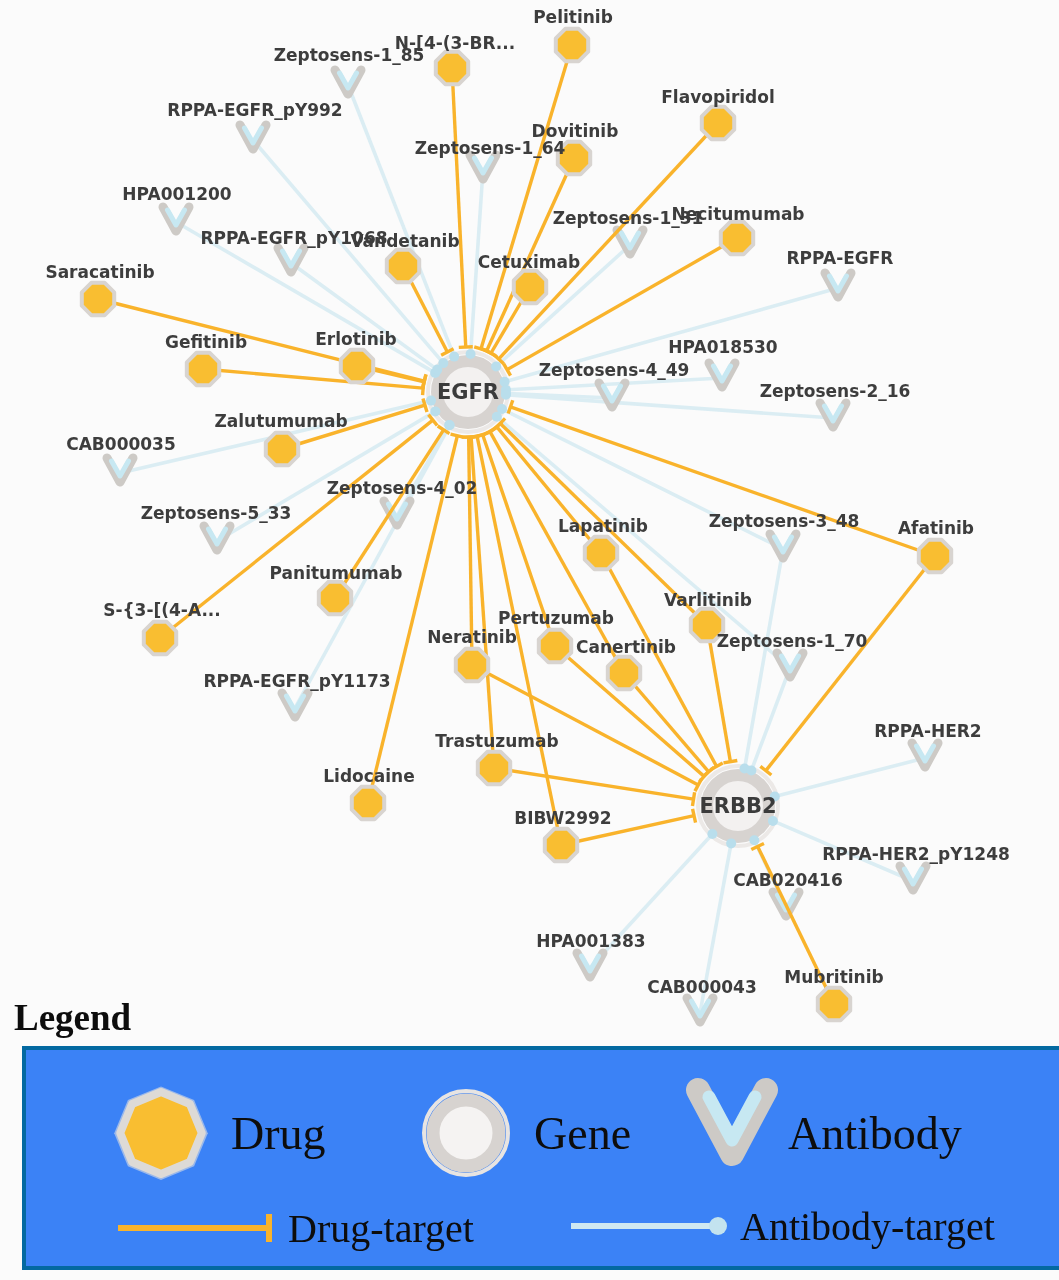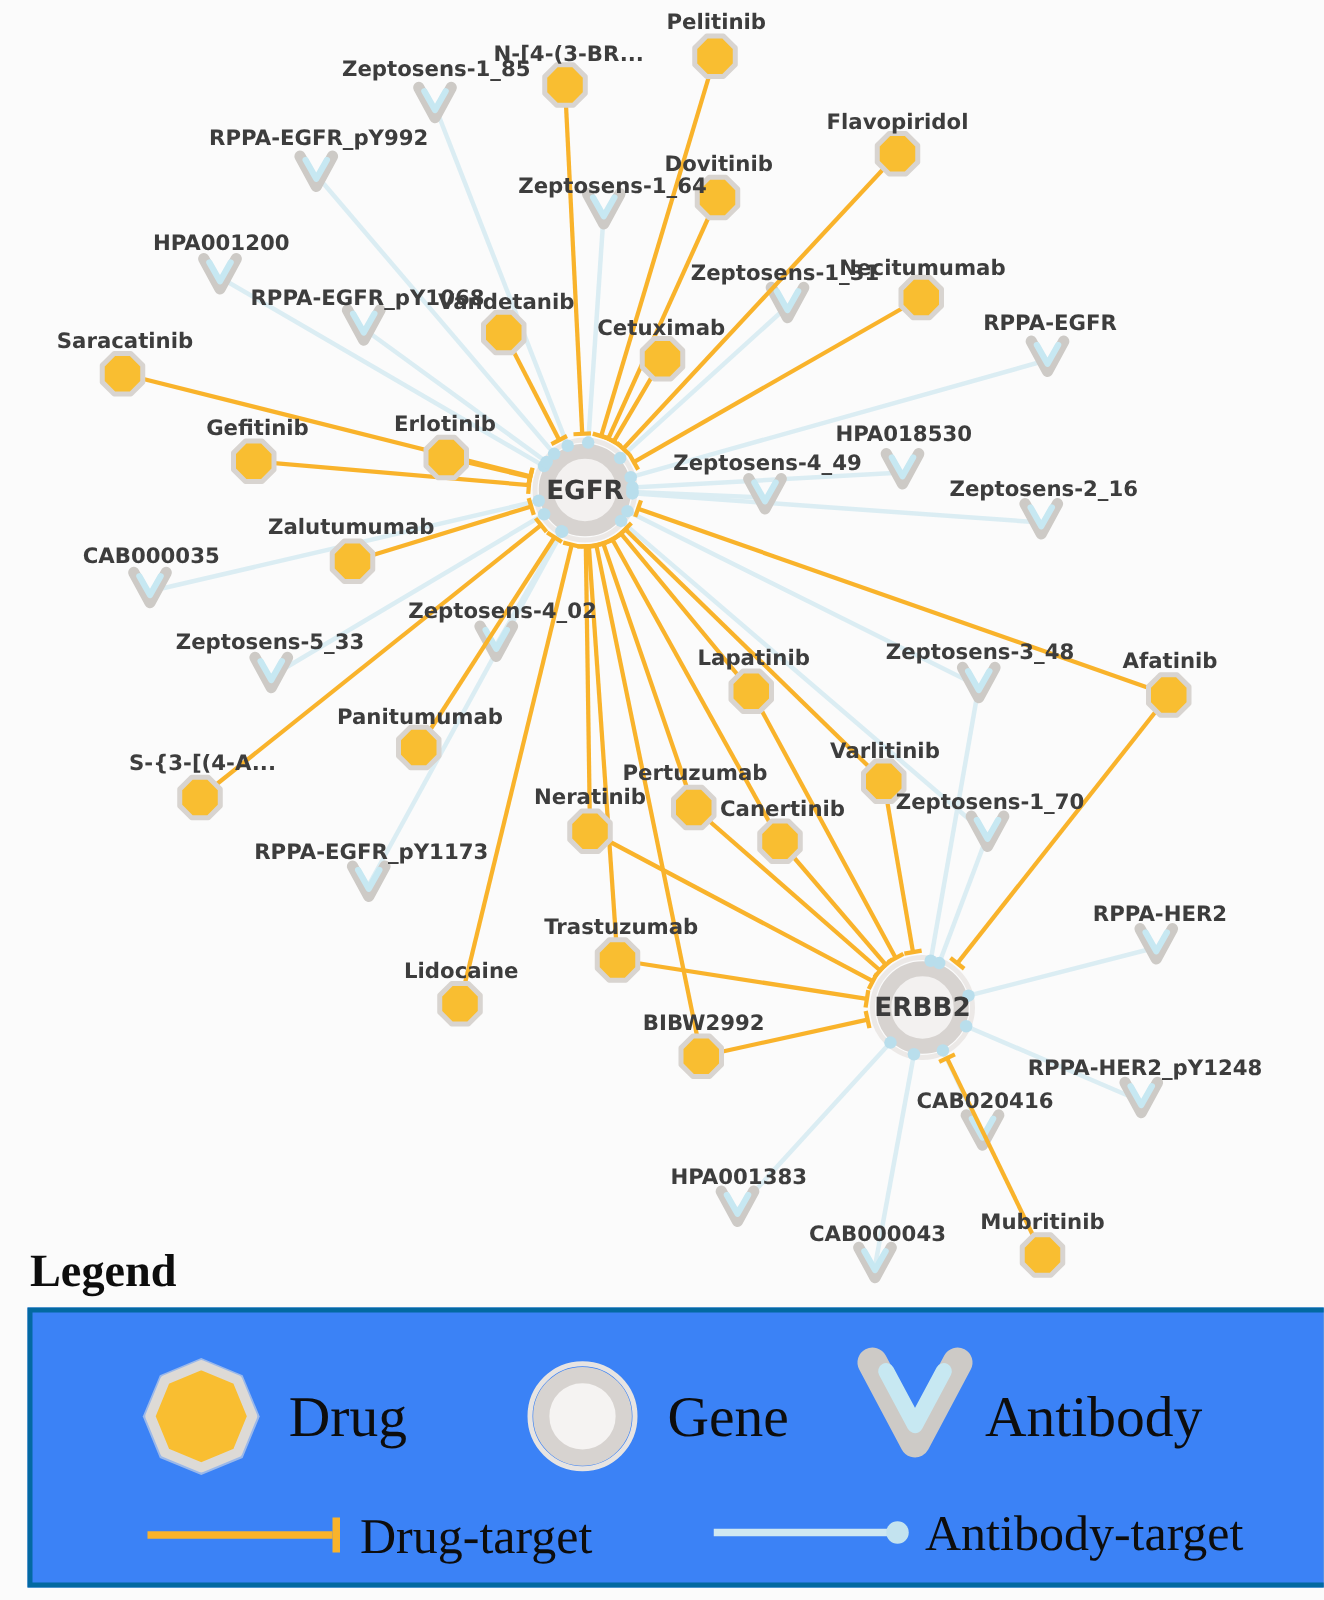--- a/index.html
+++ b/index.html
@@ -6,21 +6,21 @@
   body{
     width:1059px;height:1280px;position:relative;
     background:#fbfbfb;overflow:hidden;
     font-family:"DejaVu Sans", sans-serif;
   }
   #stage{position:absolute;left:0;top:0;width:1059px;height:1280px;}
   svg text{user-select:none;}
   .net-label{font-family:"DejaVu Sans",sans-serif;font-weight:bold;font-size:17px;fill:#3d3d3d;}
   .gene-label{font-family:"DejaVu Sans",sans-serif;font-weight:bold;font-size:21px;fill:#3b3b3b;}
   .legend-title{
-    position:absolute;left:24px;top:996px;
+    position:absolute;left:14px;top:996px;
     font-family:"Liberation Serif", serif;font-weight:bold;font-size:37px;color:#0d0d0d;
   }
   .legend-box{
     position:absolute;left:22px;top:1046px;width:1033px;height:216px;
     border:4px solid #0369a1;background:#3b82f6;
   }
   .legend-text{font-family:"Liberation Serif", serif;font-size:46px;fill:#0d0d0d;}
   .legend-text2{font-family:"Liberation Serif", serif;font-size:40px;fill:#0d0d0d;}
 </style>
 </head>

